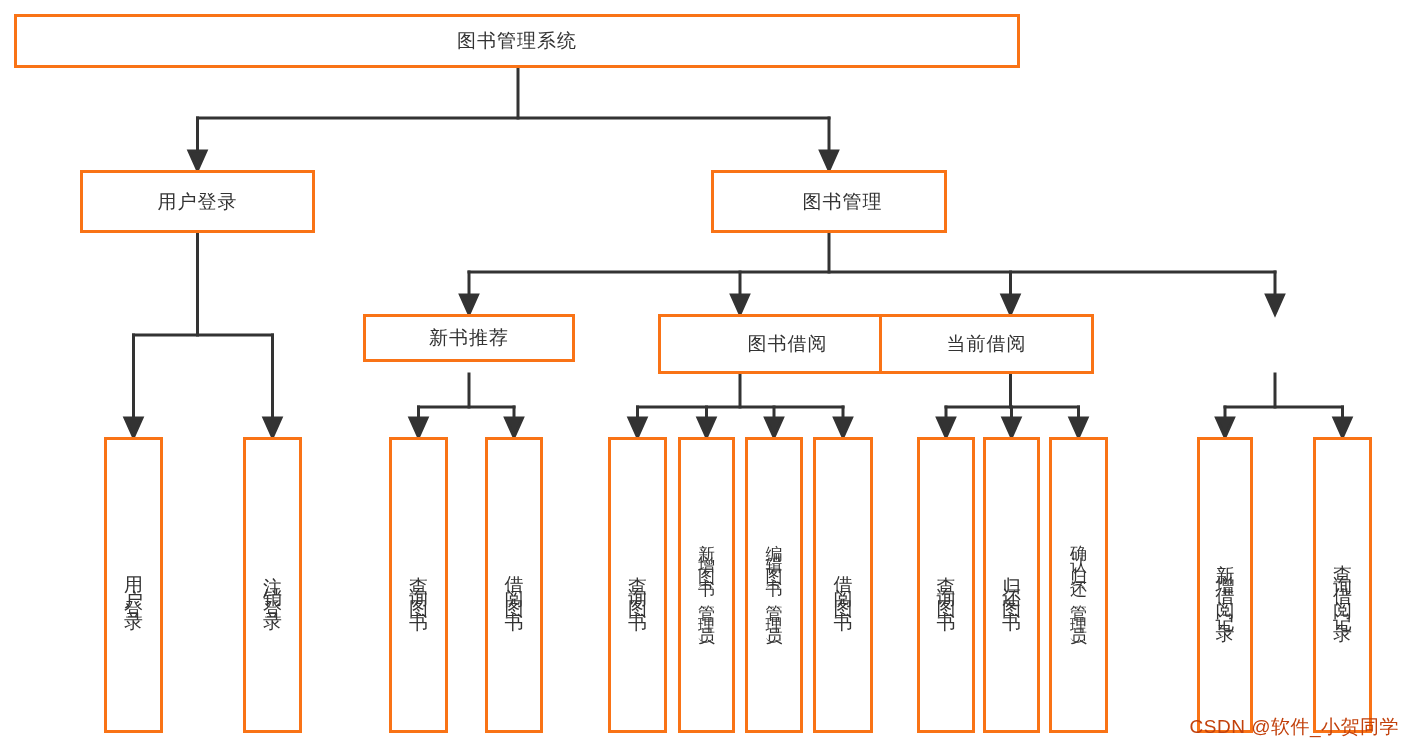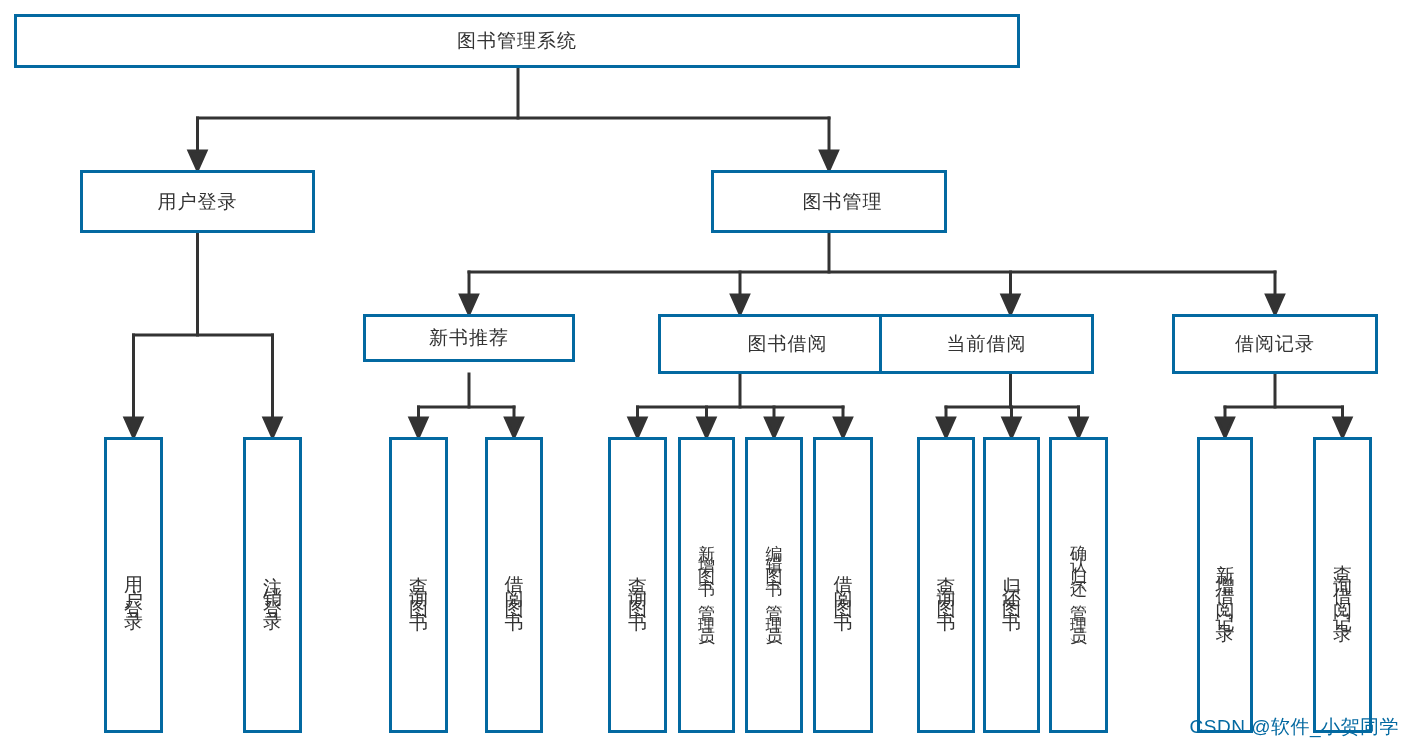--- a/index.html
+++ b/index.html
@@ -1,28 +1,28 @@
 <!DOCTYPE html>
 <html><head>
 <meta charset="utf-8">
 <style>
   html,body { margin:0; padding:0; background:#ffffff; }
   body { width:1405px; height:747px; position:relative; overflow:hidden;
          font-family:"Liberation Sans", sans-serif; }
   .stage { position:absolute; left:0; top:0; width:1405px; height:747px; }
   .connectors { position:absolute; left:0; top:0; pointer-events:none; }
-  .box { position:absolute; box-sizing:border-box; border:3px solid #0369a1;
+  .box { position:absolute; box-sizing:border-box; border:3px solid #f97316;
          background:#ffffff; color:#333333; display:flex;
          align-items:center; justify-content:center; }
   .hbox { font-size:19px; letter-spacing:1px; }
   .vbox { writing-mode:vertical-rl; text-orientation:mixed;
           font-size:19px; letter-spacing:12px; }
   .vbox.small { font-size:17px; }
   .watermark { position:absolute; top:714px; right:6px; font-size:19px;
-               color:#0369a1; letter-spacing:0.5px; }
+               color:#c2410c; letter-spacing:0.5px; }
 </style>
 </head>
 <body>
 
 <div class="stage">
 
   <svg class="connectors" width="1405" height="747" viewBox="0 0 1405 747">
     <g stroke="#333333" stroke-width="3" stroke-linecap="square" fill="#333333">
 
       <line x1="518" y1="68" x2="518" y2="118"></line>
@@ -87,21 +87,20 @@
   </svg>
 
   <div class="box hbox" style="left:14px; top:14px; width:1006px; height:54px;">图书管理系统</div>
 
   <div class="box hbox" style="left:80px; top:170px; width:235px; height:63px;">用户登录</div>
   <div class="box hbox" style="left:711px; top:170px; width:236px; height:63px;padding-left:27px;">图书管理</div>
 
   <div class="box hbox" style="left:363px; top:314px; width:212px; height:48px;">新书推荐</div>
   <div class="box hbox" style="left:658px; top:314px; width:259px; height:60px;text-align:right;">图书借阅</div>
   <div class="box hbox" style="left:879px; top:314px; width:215px; height:60px;text-align:center;">当前借阅</div>
-  <div class="box hbox" style="left:1172px; top:314px; width:206px; height:60px;">借阅记录</div>
 
   <div class="box vbox" style="left:104px; top:437px; width:59px; height:296px;">用户登录</div>
   <div class="box vbox" style="left:243px; top:437px; width:59px; height:296px;">注销登录</div>
 
   <div class="box vbox" style="left:389px; top:437px; width:59px; height:296px;">查询图书</div>
   <div class="box vbox" style="left:485px; top:437px; width:58px; height:296px;">借阅图书</div>
 
   <div class="box vbox" style="left:608px; top:437px; width:59px; height:296px;">查询图书</div>
   <div class="box vbox small" style="left:678px; top:437px; width:57px; height:296px;">新增图书（管理员）</div>
   <div class="box vbox small" style="left:745px; top:437px; width:58px; height:296px;">编辑图书（管理员）</div>

